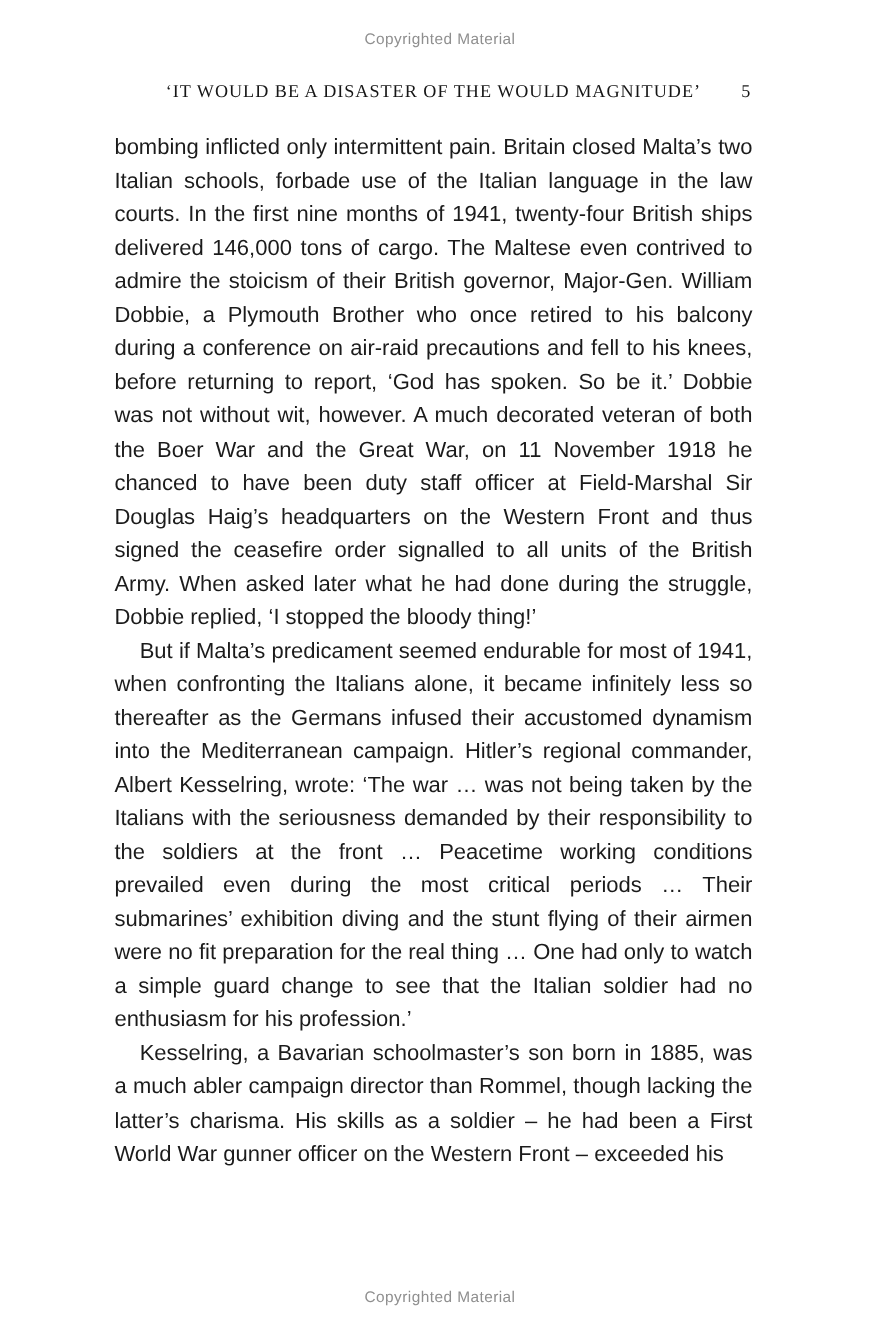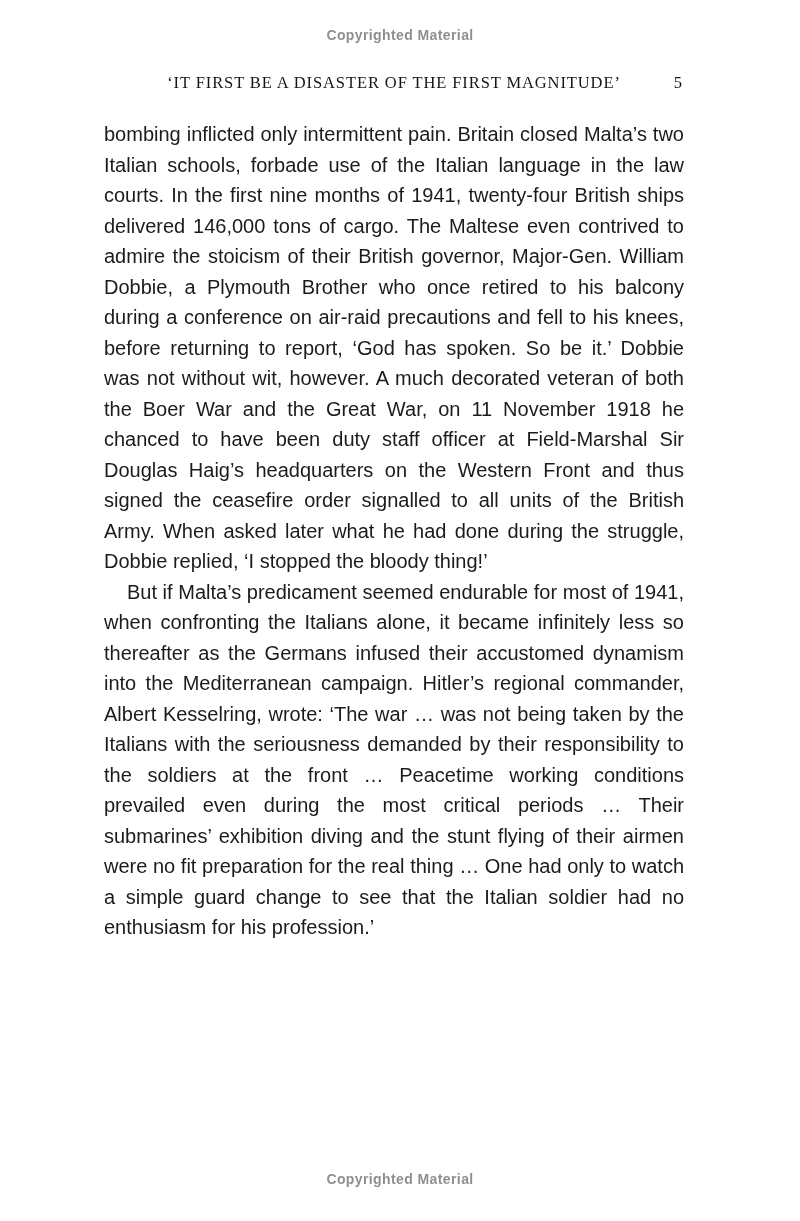--- a/index.html
+++ b/index.html
@@ -15,21 +15,21 @@
     background: #ffffff;
     overflow: hidden;
   }
   .copyright {
     position: absolute;
     left: 0;
     width: 100%;
     text-align: center;
     font-family: "Liberation Sans", sans-serif;
     font-size: 14px;
-    font-weight: 700;
+    font-weight: 400;
     letter-spacing: 0.4px;
     color: #8f8f8f;
   }
   .copyright.top { top: 27px; }
   .copyright.bottom { top: 1171px; }
 
   .running-head {
     position: absolute;
     left: 104px;
     top: 73px;
@@ -68,24 +68,25 @@
   }
 </style>
 </head>
 <body>
 
 <div class="page">
 
   <div class="copyright top">Copyrighted Material</div>
 
   <div class="running-head">
-    <span>‘IT FIRST BE A DISASTER OF THE FIRST MAGNITUDE’</span>
+    <span>‘IT WOULD BE A DISASTER OF THE WOULD MAGNITUDE’</span>
     <span class="folio">5</span>
   </div>
 
   <div class="body-text">
     <p>bombing inflicted only intermittent pain. Britain closed Malta’s two Italian schools, forbade use of the Italian language in the law courts. In the first nine months of 1941, twenty-four British ships delivered 146,000 tons of cargo. The Maltese even contrived to admire the stoicism of their British governor, Major-Gen. William Dobbie, a Plymouth Brother who once retired to his balcony during a conference on air-raid precautions and fell to his knees, before returning to report, ‘God has spoken. So be it.’ Dobbie was not without wit, however. A much decorated veteran of both the Boer War and the Great War, on 11 November 1918 he chanced to have been duty staff officer at Field-Marshal Sir Douglas Haig’s headquarters on the Western Front and thus signed the ceasefire order signalled to all units of the British Army. When asked later what he had done during the struggle, Dobbie replied, ‘I stopped the bloody thing!’</p>
     <p class="indent">But if Malta’s predicament seemed endurable for most of 1941, when confronting the Italians alone, it became infinitely less so thereafter as the Germans infused their accustomed dynamism into the Mediterranean campaign. Hitler’s regional commander, Albert Kesselring, wrote: ‘The war … was not being taken by the Italians with the seriousness demanded by their responsibility to the soldiers at the front … Peacetime working conditions prevailed even during the most critical periods … Their submarines’ exhibition diving and the stunt flying of their airmen were no fit preparation for the real thing … One had only to watch a simple guard change to see that the Italian soldier had no enthusiasm for his profession.’</p>
+    <p class="indent">Kesselring, a Bavarian schoolmaster’s son born in 1885, was a much abler campaign director than Rommel, though lacking the latter’s charisma. His skills as a soldier – he had been a First World War gunner officer on the Western Front – exceeded his</p>
   </div>
 
   <div class="copyright bottom">Copyrighted Material</div>
 
 </div>
 
 </body></html>

